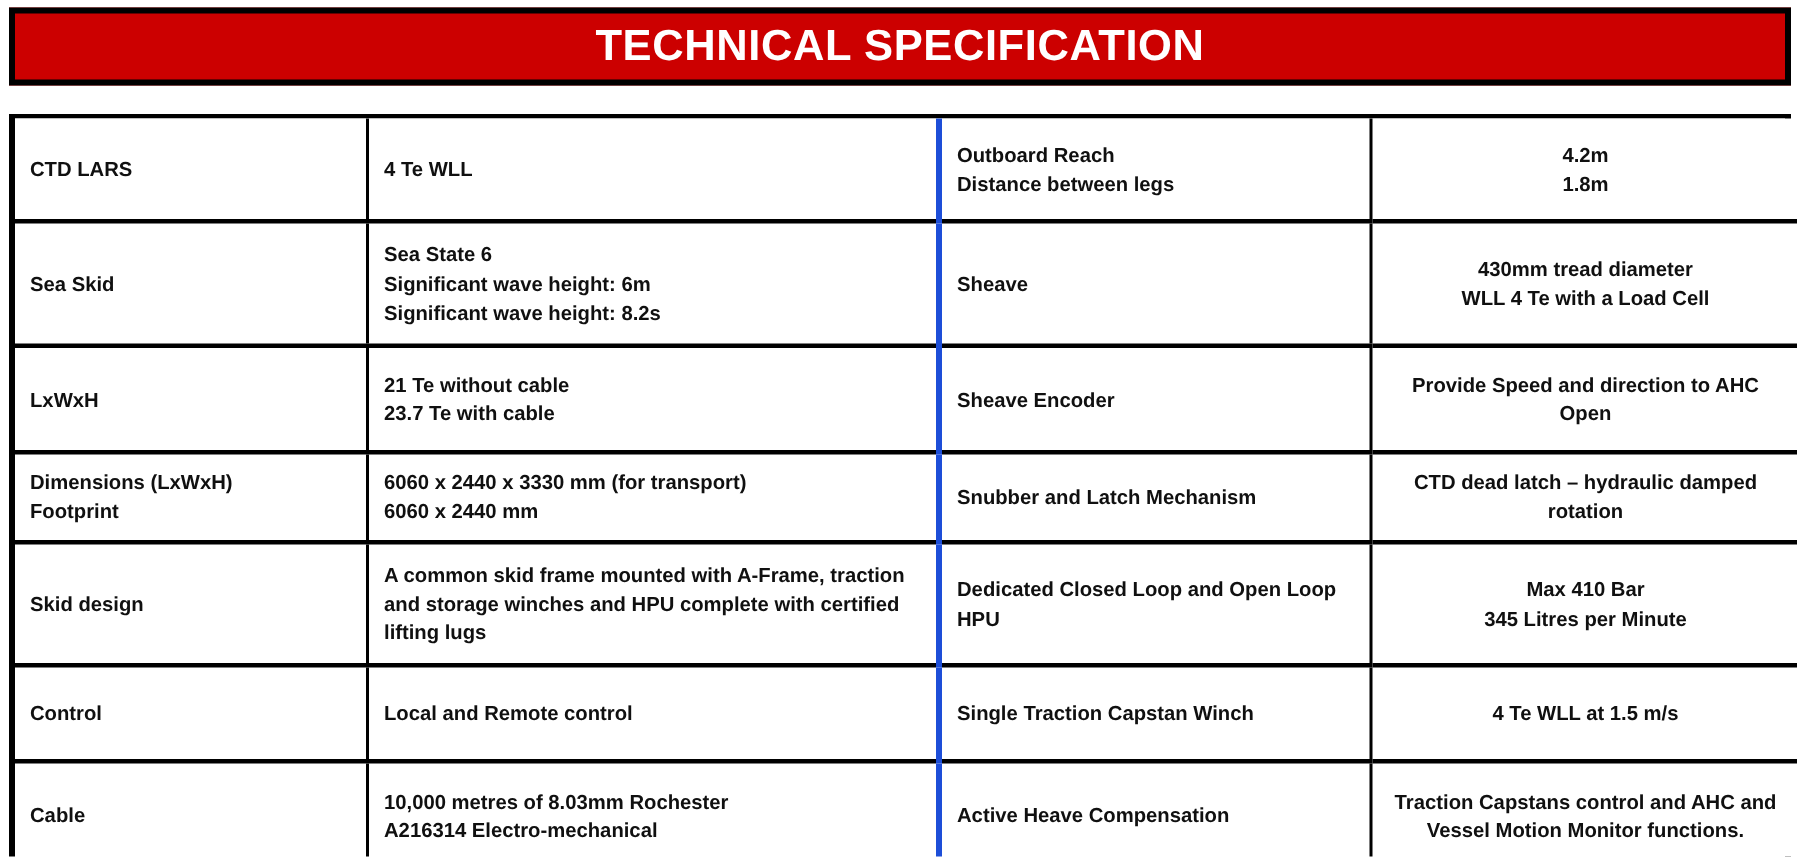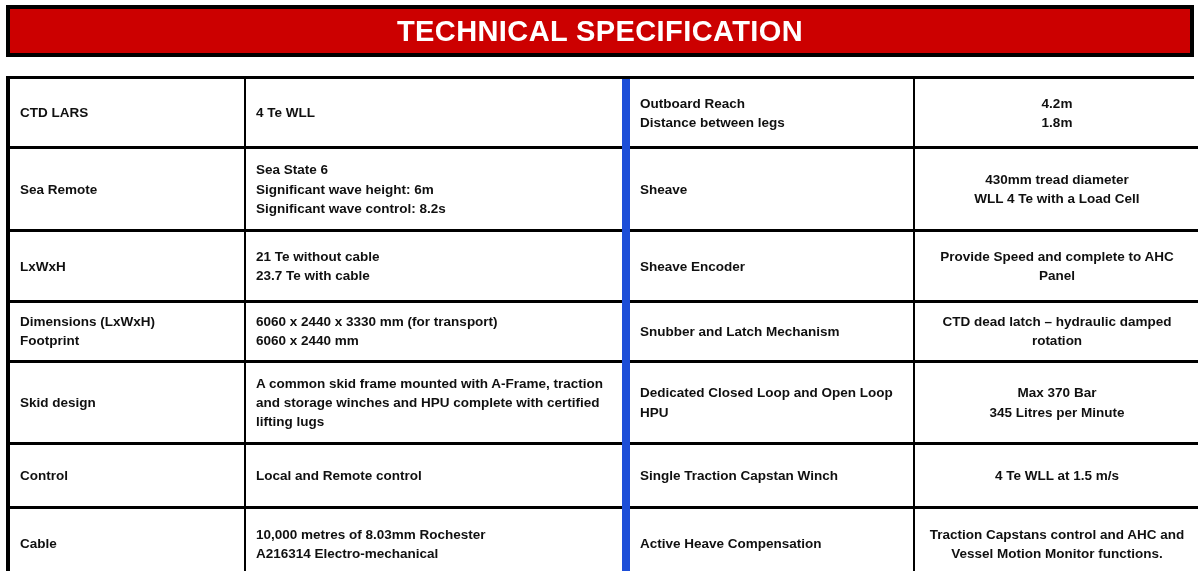--- a/index.html
+++ b/index.html
@@ -82,21 +82,21 @@
   }
   table.spec-table tr:last-child td {
     border-bottom: none;
   }
   table.spec-table td.col-4 {
     border-right: none;
     text-align: center;
   }
   
   table.spec-table td.col-2 {
-    border-right: 8px solid #1d4ed8;
+    border-right: 4px solid #1d4ed8;
   }
 
   .cell-line { display: block; white-space: nowrap; }
   .cell-line.wrapped { white-space: normal; }
   sup.deg {
     font-size: 0.68em;
     vertical-align: super;
     line-height: 0;
   }
 </style>
@@ -131,26 +131,26 @@
             <span class="cell-line">Distance between legs</span>
           </td>
           <td class="col-4">
             <span class="cell-line">4.2m</span>
             <span class="cell-line">1.8m</span>
           </td>
         </tr>
 
         <tr style="height:62px">
           <td class="col-1">
-            <span class="cell-line">Sea Remote</span>
+            <span class="cell-line">Sea Skid</span>
           </td>
           <td class="col-2">
             <span class="cell-line">Sea State 6</span>
             <span class="cell-line">Significant wave height: 6m</span>
-            <span class="cell-line">Significant wave control: 8.2s</span>
+            <span class="cell-line">Significant wave height: 8.2s</span>
           </td>
           <td class="col-3">
             <span class="cell-line">Sheave</span>
           </td>
           <td class="col-4">
             <span class="cell-line">430mm tread diameter</span>
             <span class="cell-line">WLL 4 Te with a Load Cell</span>
           </td>
         </tr>
 
@@ -159,21 +159,21 @@
             <span class="cell-line">LxWxH</span>
           </td>
           <td class="col-2">
             <span class="cell-line">21 Te without cable</span>
             <span class="cell-line">23.7 Te with cable</span>
           </td>
           <td class="col-3">
             <span class="cell-line">Sheave Encoder</span>
           </td>
           <td class="col-4">
-            <span class="cell-line wrapped">Provide Speed and complete to AHC Panel</span>
+            <span class="cell-line wrapped">Provide Speed and direction to AHC Open</span>
           </td>
         </tr>
 
         <tr style="height:49px">
           <td class="col-1">
             <span class="cell-line">Dimensions (LxWxH)</span>
             <span class="cell-line">Footprint</span>
           </td>
           <td class="col-2">
             <span class="cell-line">6060 x 2440 x 3330 mm (for transport)</span>
@@ -192,21 +192,21 @@
           <td class="col-1">
             <span class="cell-line">Skid design</span>
           </td>
           <td class="col-2">
             <span class="cell-line wrapped">A common skid frame mounted with A-Frame, traction and storage winches and HPU complete with certified lifting lugs</span>
           </td>
           <td class="col-3">
             <span class="cell-line wrapped">Dedicated Closed Loop and Open Loop HPU</span>
           </td>
           <td class="col-4">
-            <span class="cell-line">Max 370 Bar</span>
+            <span class="cell-line">Max 410 Bar</span>
             <span class="cell-line">345 Litres per Minute</span>
           </td>
         </tr>
 
         <tr style="height:53px">
           <td class="col-1">
             <span class="cell-line">Control</span>
           </td>
           <td class="col-2">
             <span class="cell-line">Local and Remote control</span>

